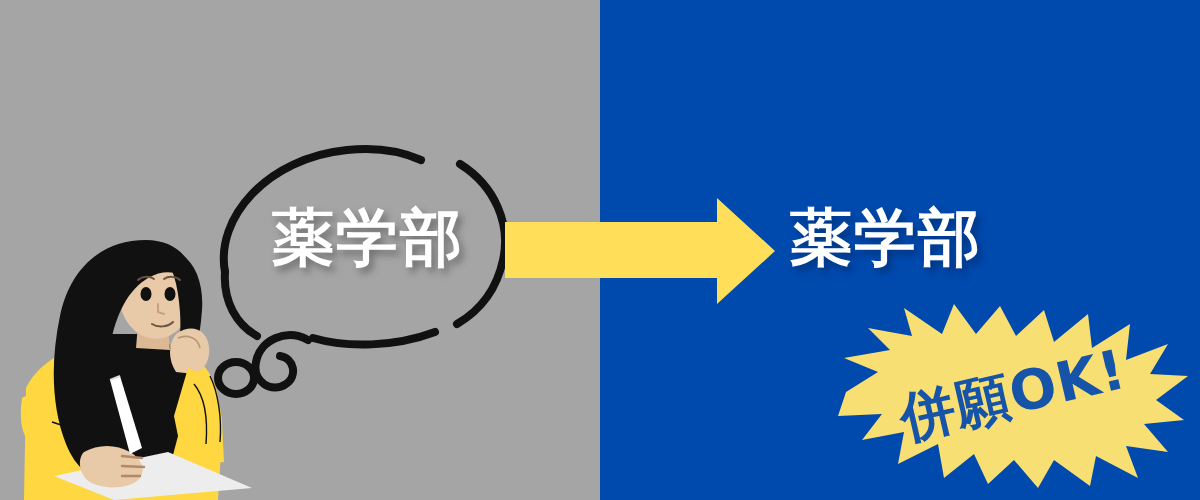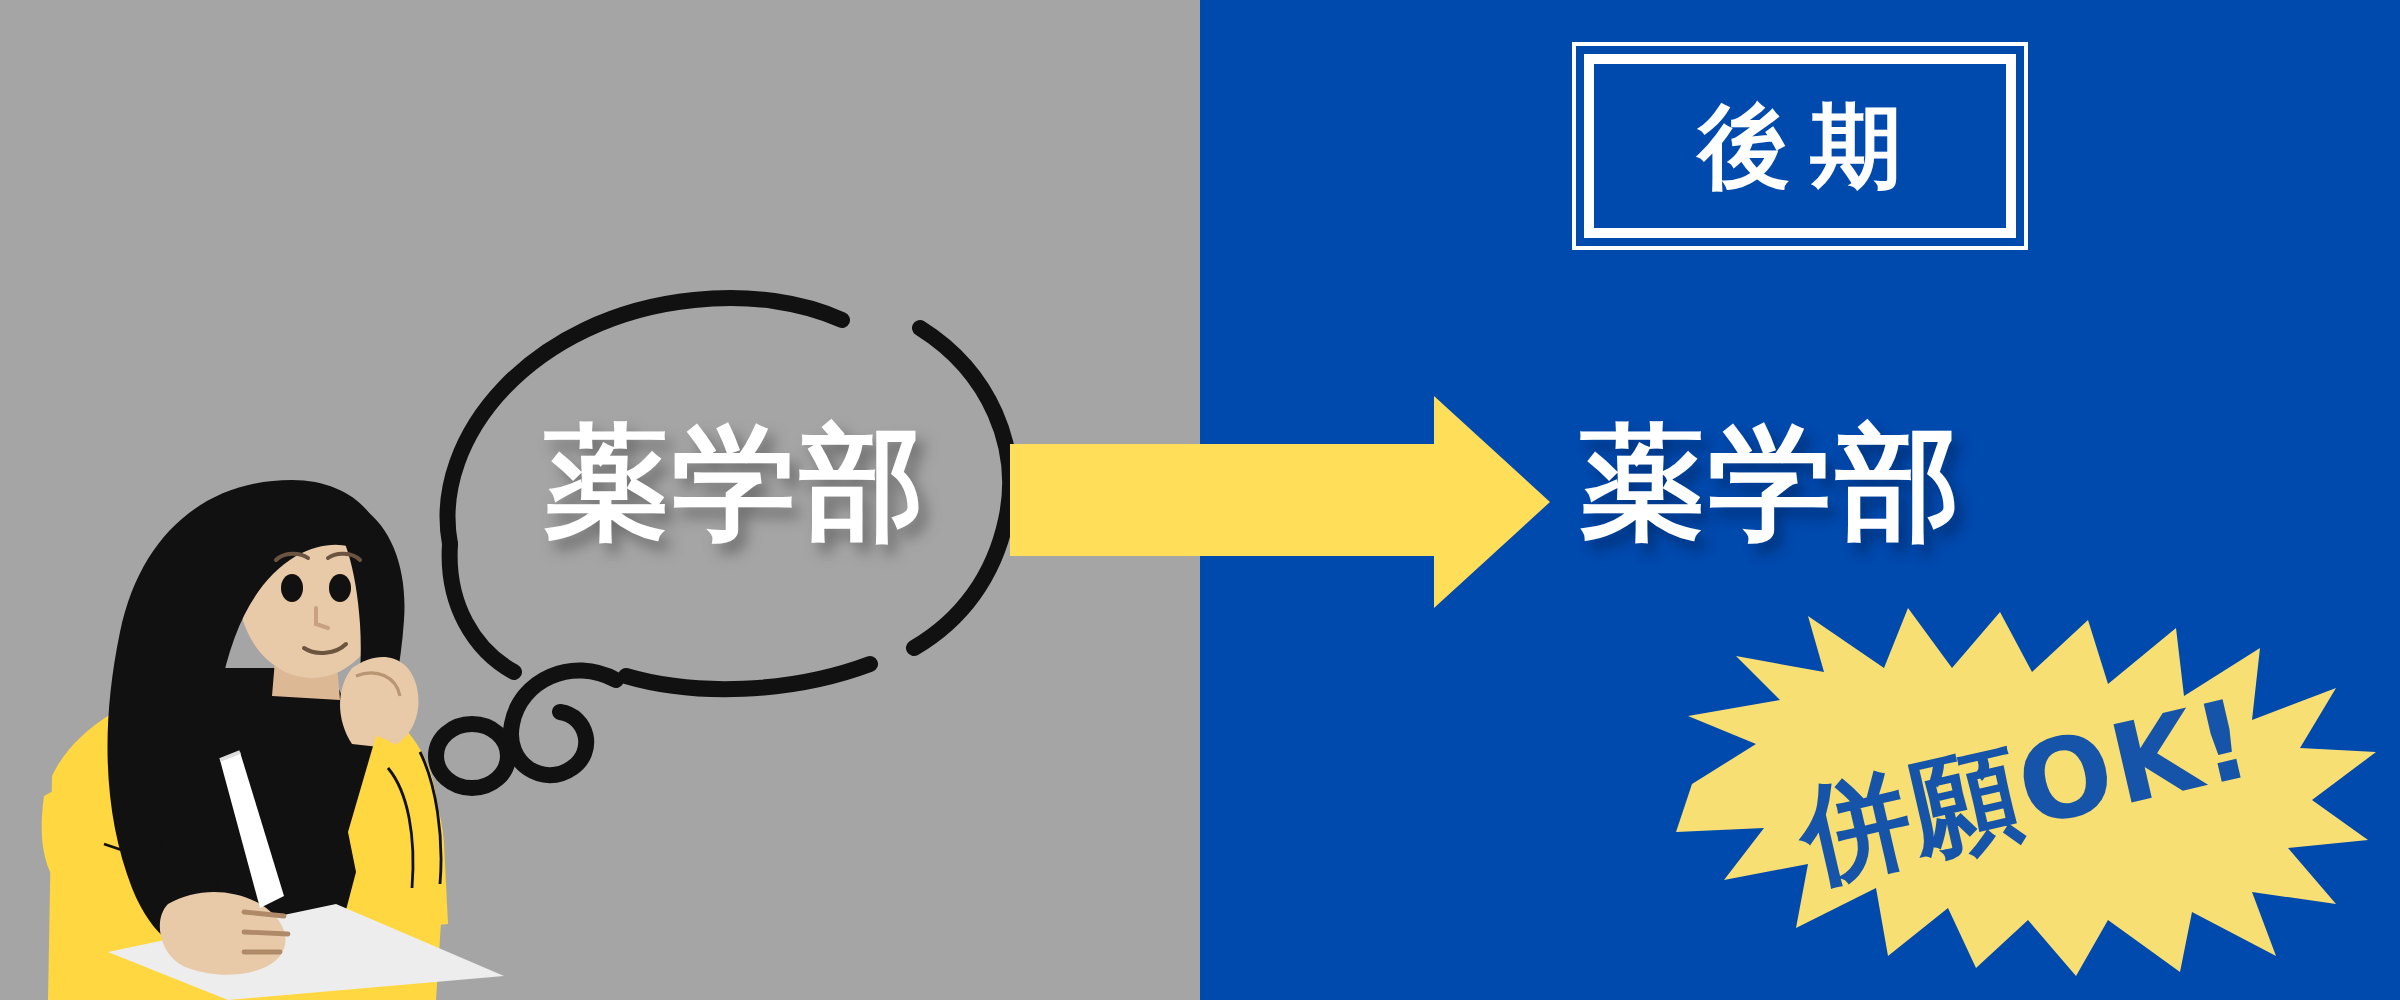--- a/index.html
+++ b/index.html
@@ -69,21 +69,21 @@
 
   
   .headline {
     position: absolute;
     color: #ffffff;
     font-weight: bold;
     font-size: 62px;
     line-height: 1;
     letter-spacing: 2px;
     white-space: nowrap;
-    font-family: Liberation Sans, sans-serif;
+    font-family: Liberation Mono, monospace;
   }
   #headline-left {
     left: 272px;
     top: 212px;
     text-shadow: 4px 5px 7px rgba(70,70,70,0.55);
   }
   #headline-right {
     left: 790px;
     top: 212px;
     text-shadow: 4px 5px 6px rgba(0,30,80,0.45);
@@ -205,23 +205,20 @@
 
   <div class="headline" id="headline-left">薬学部</div>
 
   <div class="headline" id="headline-right">薬学部</div>
 
   <svg id="arrow" viewBox="0 0 280 122">
     <path d="M0 32 L 212 32 L 212 8 L 270 61 L 212 114 L 212 88 L 0 88 Z" fill="#ffde59"></path>
   </svg>
 
 
-  <div class="label-box" id="label-box-right">
-    <span class="label-text">後期</span>
-  </div>
 
   <div id="badge">
     <svg viewBox="0 0 350 190" width="350" height="190">
       <polygon fill="#f7df74" points="
         8,92 40,72 6,58 52,50 30,28 74,36 66,8 104,34 116,4 138,34
         162,6 178,36 206,10 216,42 250,14 254,48 292,24 288,60 330,44
         312,74 350,76 318,100 346,120 306,124 330,152 288,146 300,178
         258,156 252,186 216,160 200,188 176,160 150,184 136,154 106,178
         100,144 60,164 66,132 24,140 44,114 0,116
       "></polygon>

